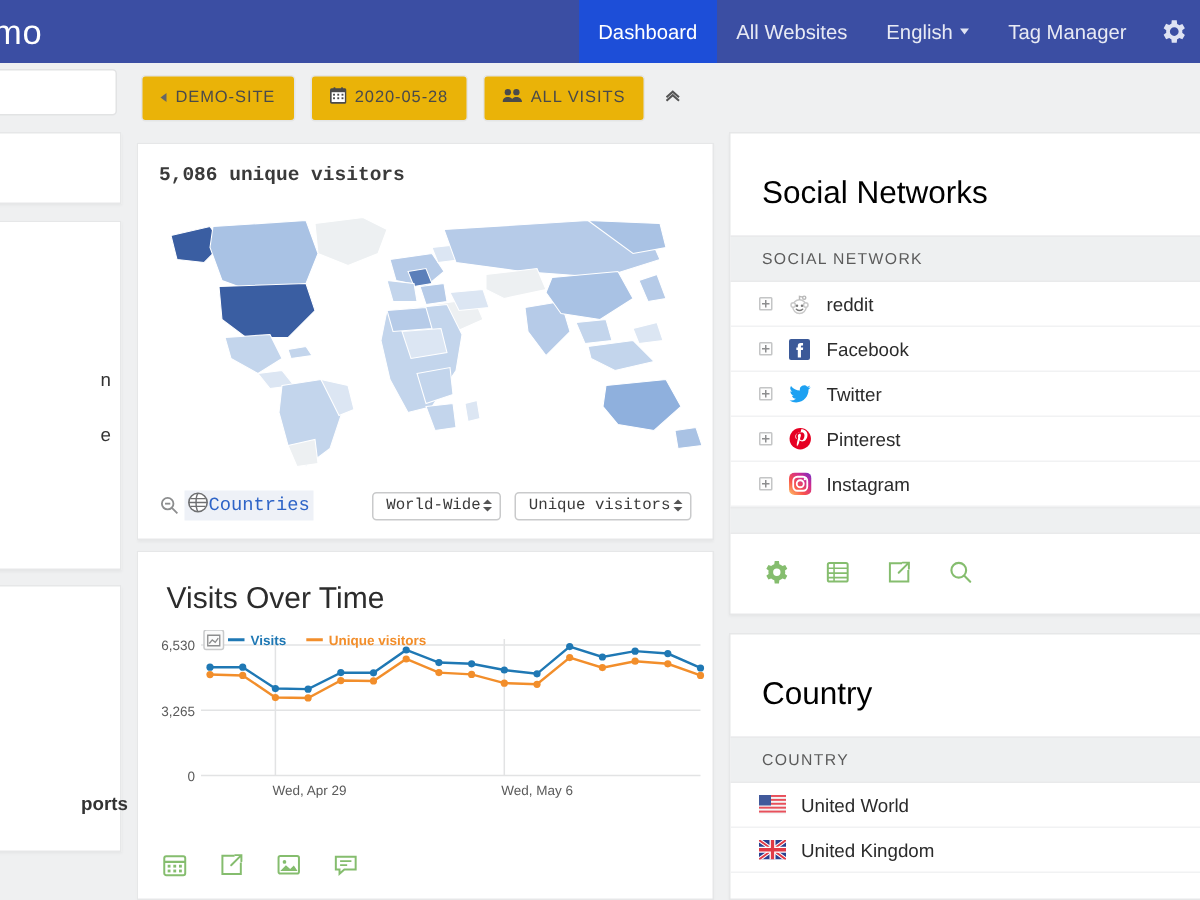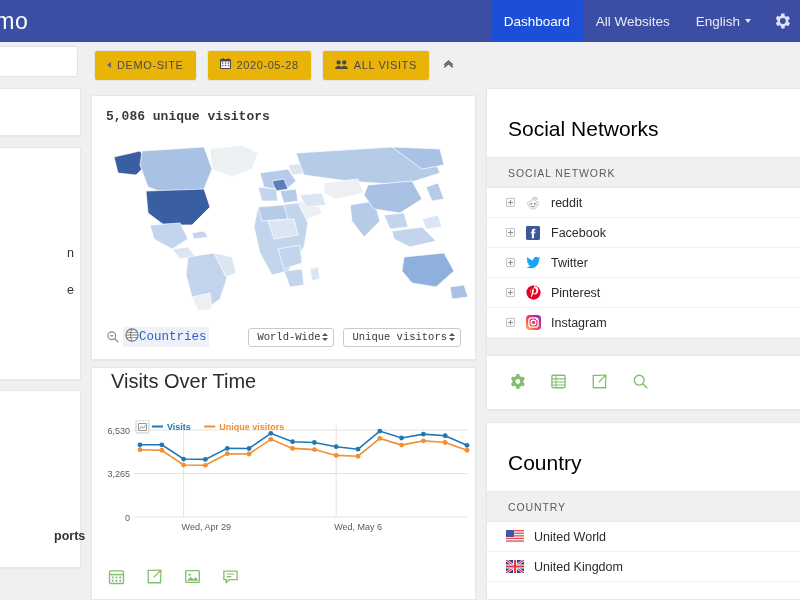--- a/index.html
+++ b/index.html
@@ -99,21 +99,21 @@
   .updown { display: flex; flex-direction: column; gap: 2px; line-height: 0; }
   .updown i {
     width: 0; height: 0; border-left: 3px solid transparent; border-right: 3px solid transparent;
   }
   .updown i.u { border-bottom: 3.5px solid #555; }
   .updown i.d { border-top: 3.5px solid #555; }
 
   
   #w-visits { left: 91px; top: 367px; width: 385px; height: 233px; }
   #visits-title {
-    position: absolute; left: 19px; top: 2px;
+    position: absolute; left: 19px; top: 20px;
     font-size: 20px; color: #2c2c2c; font-weight: 400;
   }
   #chartarea { position: absolute; left: 0; top: 52px; width: 383px; height: 120px; }
   #chartarea svg { display: block; }
   #visits-icons {
     position: absolute; left: 16px; bottom: 14px;
     display: flex; gap: 21px; align-items: center;
   }
   .gicon svg { display: block; }
 
@@ -176,20 +176,23 @@
 
   <div class="navitem active">
     <span>Dashboard</span>
   </div>
   <div class="navitem">
     <span>All Websites</span>
   </div>
   <div class="navitem">
     <span>English</span>
     <span class="caret-down"></span>
+  </div>
+  <div class="navitem">
+    <span>Tag Manager</span>
   </div>
   <div id="gear-nav">
     <span>
       <svg width="20" height="20" viewBox="0 0 24 24" fill="#dfe3f3">
         <path d="M19.4 13a7.6 7.6 0 000-2l2.1-1.6-2-3.5-2.5 1a7.7 7.7 0 00-1.7-1L15 3H11l-.3 2.8a7.7 7.7 0 00-1.7 1l-2.5-1-2 3.5L6.6 11a7.6 7.6 0 000 2l-2.1 1.6 2 3.5 2.5-1c.5.4 1.1.8 1.7 1L11 21h4l.3-2.8c.6-.3 1.2-.6 1.7-1l2.5 1 2-3.5zM13 15.5A3.5 3.5 0 1116.5 12 3.5 3.5 0 0113 15.5z"></path>
       </svg>
     </span>
   </div>
 </div>
 

